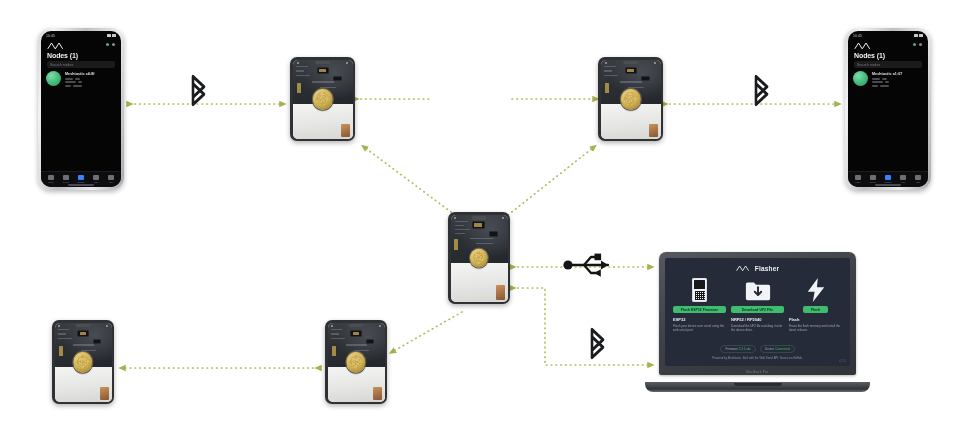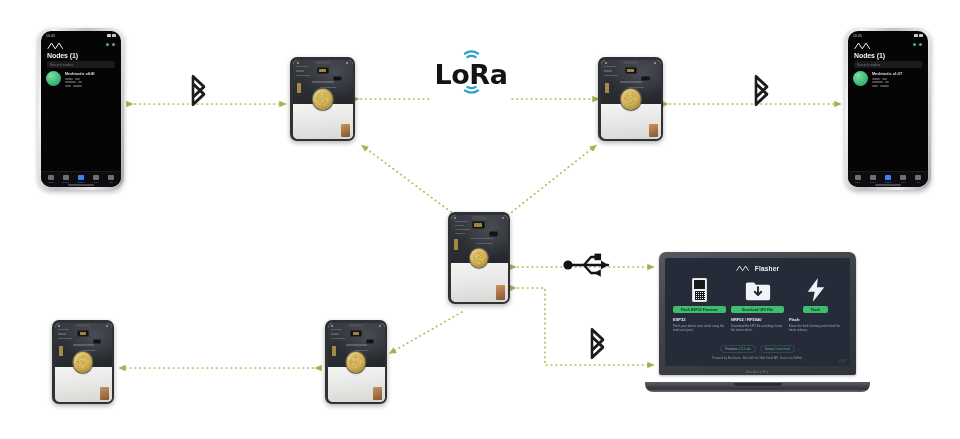--- a/index.html
+++ b/index.html
@@ -279,31 +279,20 @@
       <line x1="513" y1="267" x2="651" y2="267" marker-start="url(#ar)" marker-end="url(#ar)"></line>
 
       <path d="M513,288 L545,288 L545,365 L651,365" marker-start="url(#ar)" marker-end="url(#ar)"></path>
 
       <line x1="462" y1="312" x2="392" y2="352" marker-end="url(#ar)"></line>
 
       <line x1="318" y1="368" x2="122" y2="368" marker-start="url(#ar)" marker-end="url(#ar)"></line>
     </g>
   </svg>
 
-  <div id="lora-mark">
-    <svg width="86" height="48" viewBox="0 0 86 48">
-      <g stroke="#29a3c9" stroke-width="2.4" fill="none" stroke-linecap="round">
-        <path d="M39.5,9 a8,8 0 0 1 8,0"></path>
-        <path d="M37,5.5 a12,12 0 0 1 13,0"></path>
-        <path d="M39.5,39 a8,8 0 0 0 8,0"></path>
-        <path d="M37,42.5 a12,12 0 0 0 13,0"></path>
-      </g>
-    </svg>
-    <div class="lora-text">LoRa</div>
-  </div>
 
   <div class="icon-badge" style="left:182px;top:68px;">
     <svg width="32" height="40" viewBox="0 0 32 40">
       <path d="M11,8 L22,16.5 L11,25 L11,2 L22,10.5 L11,19" fill="none" stroke="#1b1c1e" stroke-width="2.6" stroke-linejoin="round" stroke-linecap="round" transform="translate(0,6) scale(1,1.22)"></path>
     </svg>
   </div>
 
   <div class="icon-badge" style="left:745px;top:68px;">
     <svg width="32" height="40" viewBox="0 0 32 40">
       <path d="M11,8 L22,16.5 L11,25 L11,2 L22,10.5 L11,19" fill="none" stroke="#1b1c1e" stroke-width="2.6" stroke-linejoin="round" stroke-linecap="round" transform="translate(0,6) scale(1,1.22)"></path>

